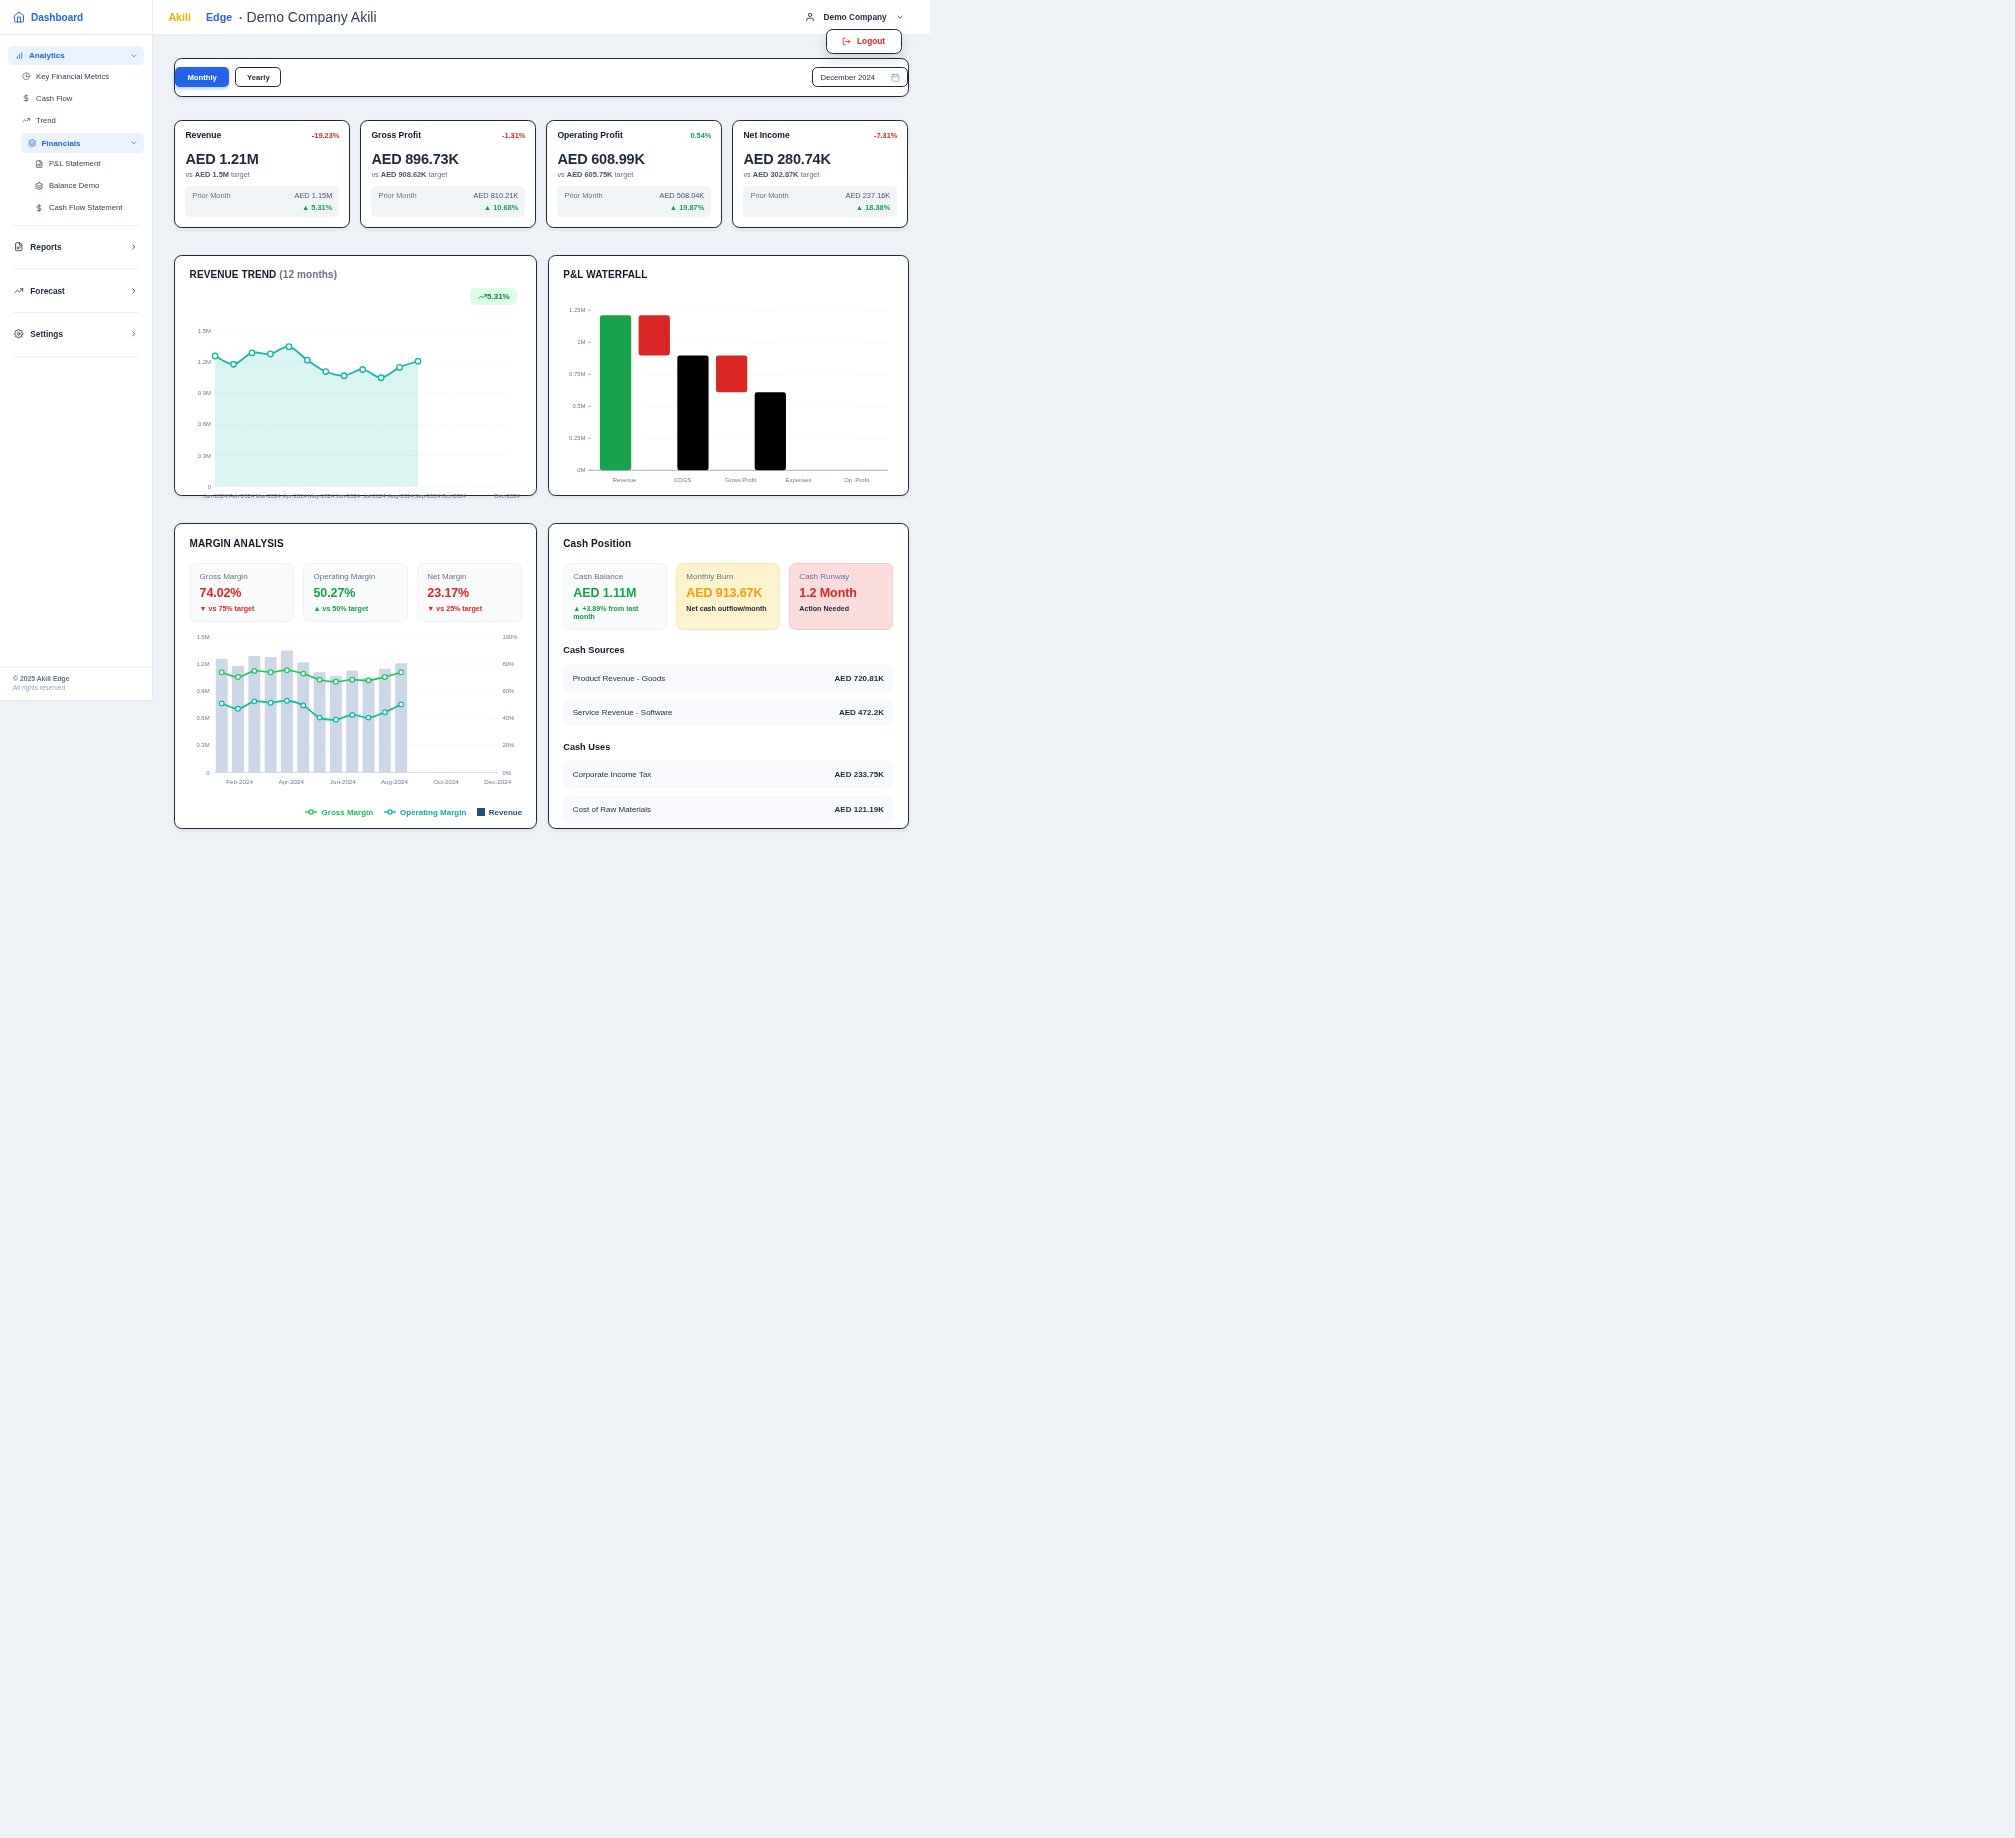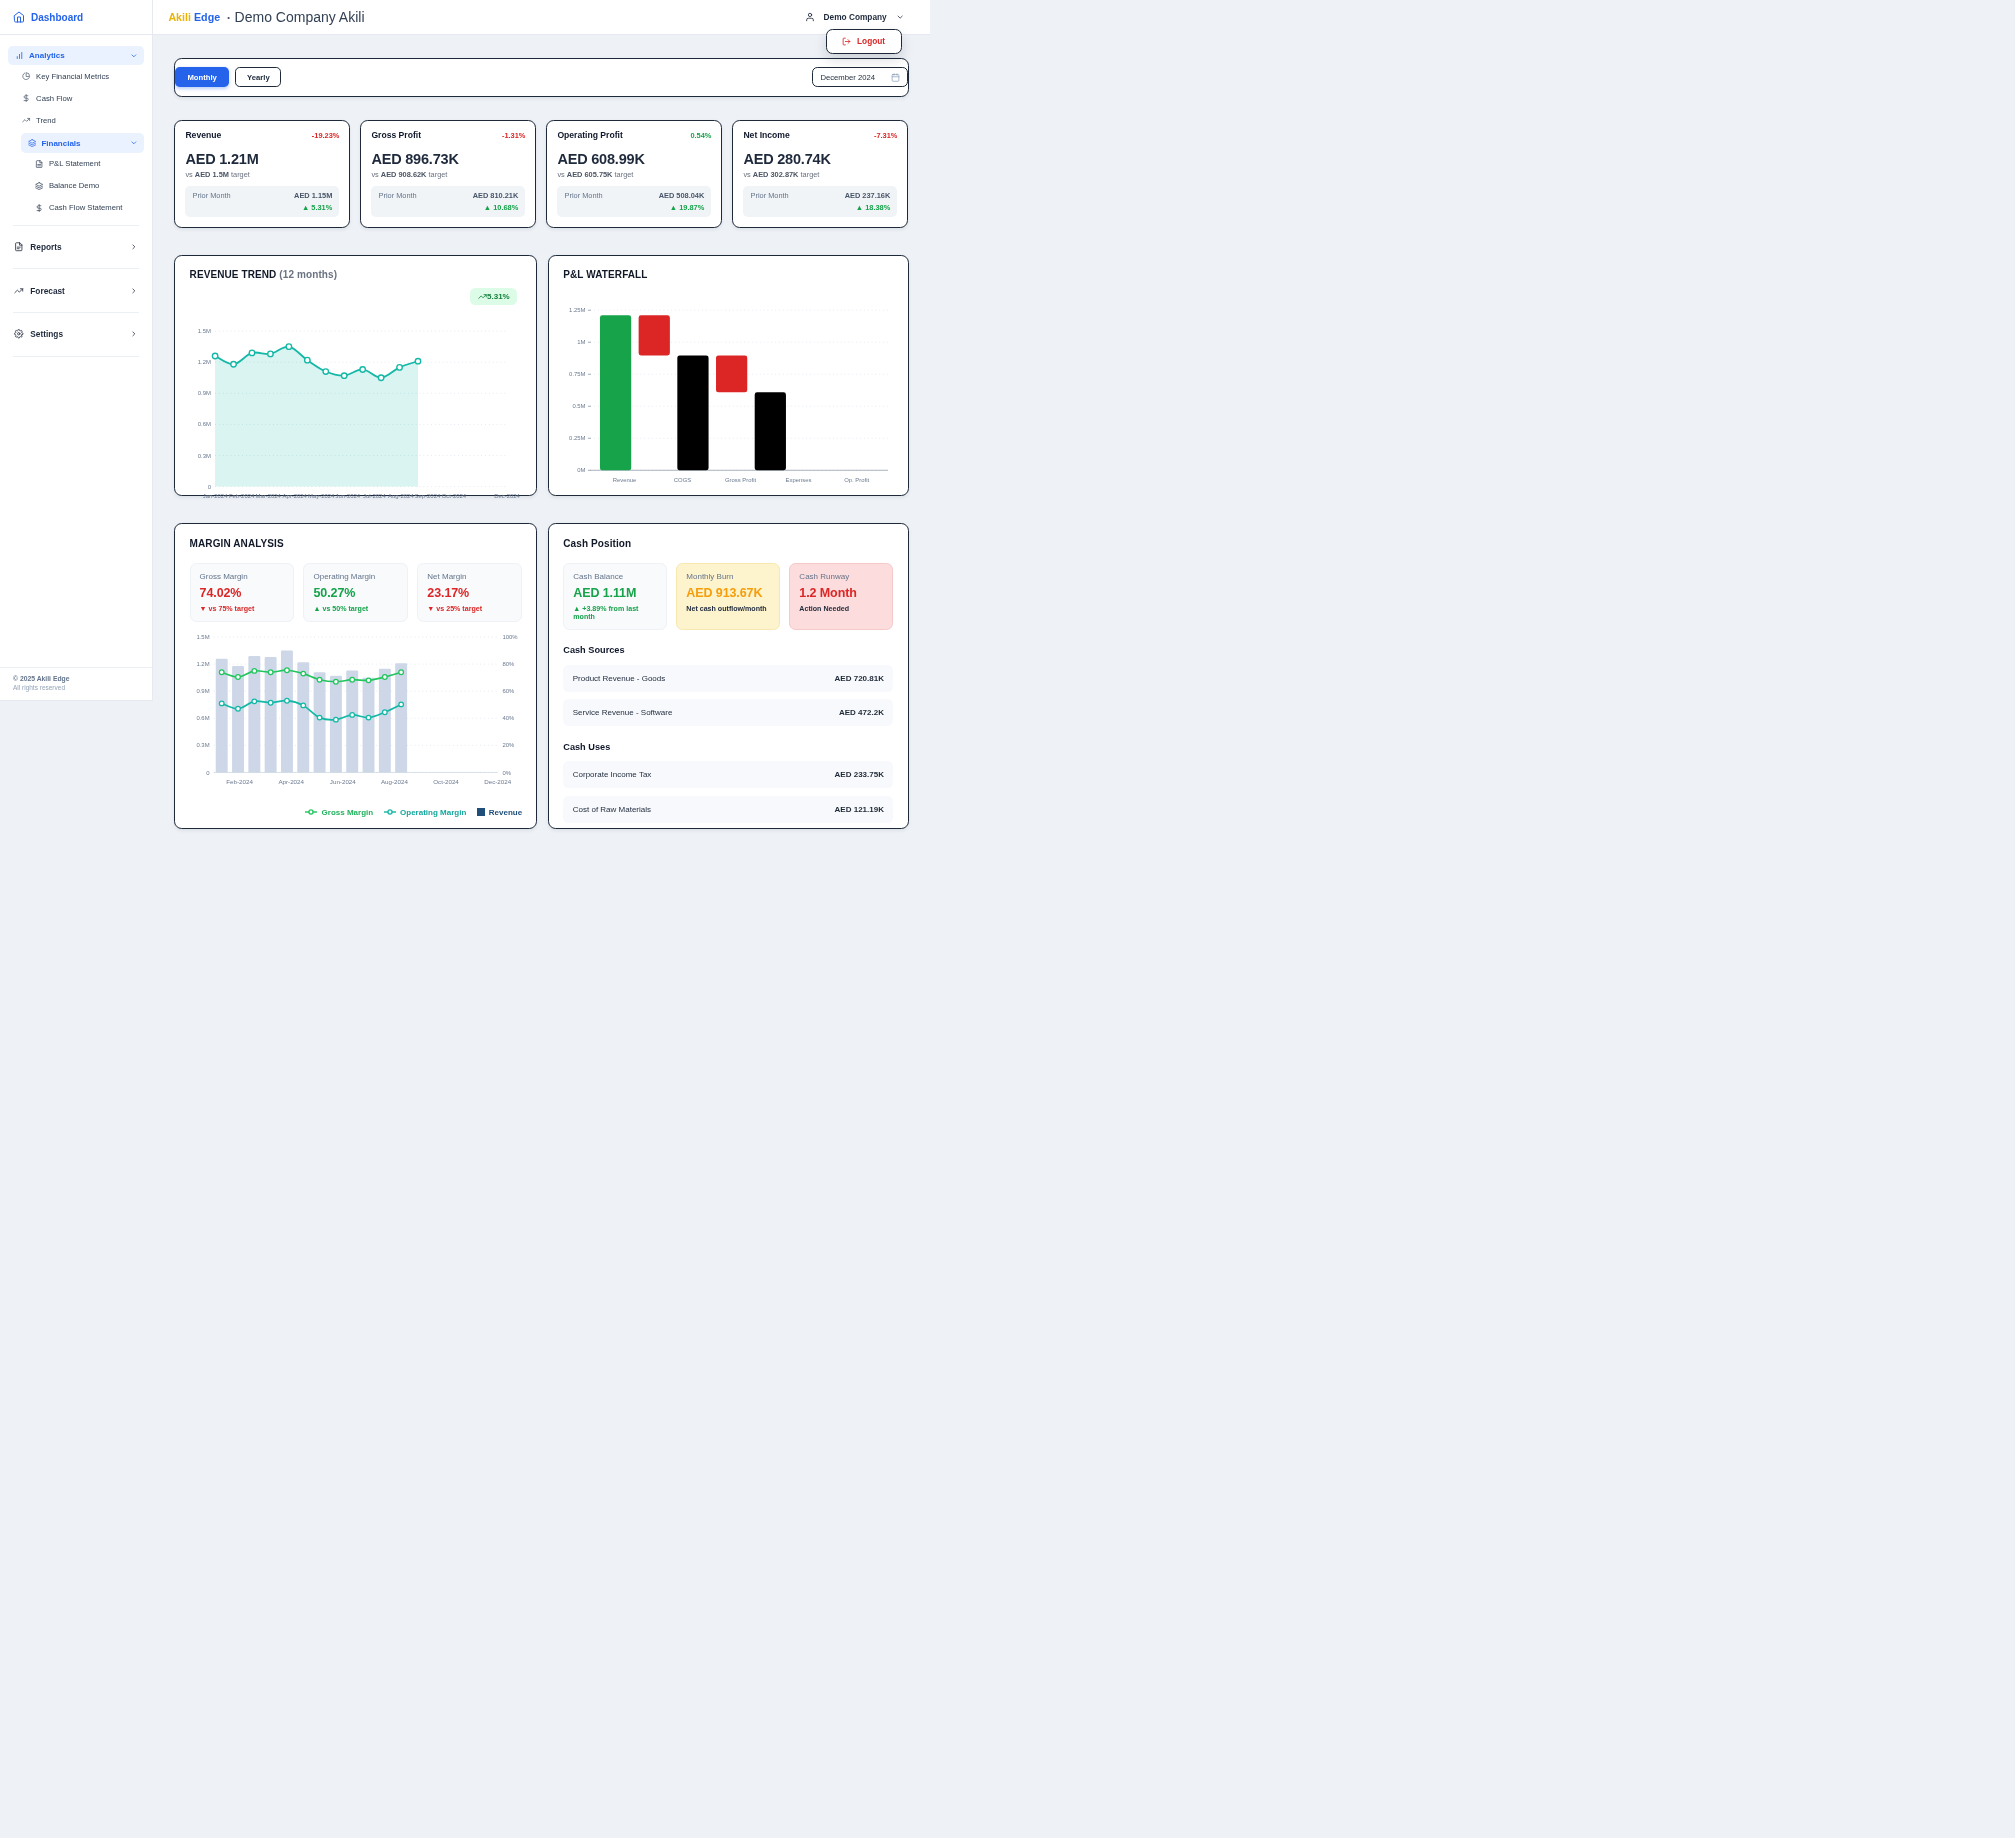--- a/index.html
+++ b/index.html
@@ -3,21 +3,21 @@
 <meta charset="utf-8">
 <style>
   * { margin:0; padding:0; box-sizing:border-box; }
   html,body { background:#eef2f7; }
   body { width:930px; height:848px; position:relative; font-family:"Liberation Sans","DejaVu Sans",sans-serif; color:#0f172a; }
   svg.ic { display:block; }
 
   
   .topbar { position:absolute; left:153px; right:0; top:0; height:35px; background:#fff; border-bottom:0.6px solid #e6eaf0; display:flex; align-items:center; padding:0 26px 0 15.4px; z-index:5; }
   .brand-primary { font-size:10.7px; font-weight:800; color:#eab308; }
-  .brand-secondary { font-size:10.7px; font-weight:800; color:#2563eb; margin-left:3px; }
+  .brand-secondary { font-size:10.7px; font-weight:800; color:#2563eb; margin-left:15px; }
   .brand-sep { color:#475569; margin:0 4.7px 0 7.1px; font-size:7.7px; }
   .brand-company { font-size:14px; color:#334155; font-weight:400; }
   .usermenu { margin-left:auto; display:flex; align-items:center; gap:9px; cursor:pointer; color:#1e293b; }
   .usermenu .uname { font-size:8.3px; font-weight:600; }
   .logout-pop { position:absolute; top:28.5px; right:28.5px; background:#fff; border:0.9px solid #1e2a3a; border-radius:6.5px; padding:6.5px 15.4px; display:flex; align-items:center; gap:6px; color:#dc2626; font-size:8.3px; font-weight:600; box-shadow:0 6px 13px rgba(15,23,42,.14); z-index:50; cursor:pointer; }
 
   
   .sidebar { position:absolute; left:0; top:0; width:153px; height:701px; background:#fff; border-right:0.6px solid #e6eaf0; border-bottom:0.6px solid #e6eaf0; z-index:6; display:flex; flex-direction:column; }
   .side-brand { height:35px; border-bottom:0.6px solid #e6eaf0; display:flex; align-items:center; gap:6px; padding:0 13px; color:#2563eb; flex:0 0 auto; }
   .side-brand .t { font-size:10px; font-weight:800; }
@@ -52,21 +52,21 @@
   .kpi-title { font-size:8.6px; font-weight:700; color:#0f172a; }
   .kpi-delta { font-size:7.4px; font-weight:700; }
   [data-tone="red"] { color:#dc2626; }
   [data-tone="green"] { color:#16a34a; }
   [data-tone="amber"] { color:#f59e0b; }
   .kpi-value { font-size:14.5px; font-weight:800; color:#1e293b; margin-top:10.7px; letter-spacing:-0.2px; }
   .kpi-target { font-size:7.4px; color:#6b7280; margin-top:3.6px; }
   .kpi-target b { color:#4b5563; font-weight:700; }
   .prior-box { margin-top:7.1px; background:#f1f4f7; border-radius:4.7px; padding:4.7px 7.1px; display:grid; grid-template-columns:1fr auto; row-gap:3px; font-size:7.4px; }
   .prior-label { color:#64748b; }
-  .prior-value { color:#475569; font-weight:700; text-align:center; }
+  .prior-value { color:#475569; font-weight:400; text-align:center; }
   .prior-delta { grid-column:2; color:#16a34a; font-weight:700; text-align:right; }
 
   
   .charts-row { display:flex; gap:10.7px; margin-top:27px; }
   .chart-card { position:relative; padding:13px 14.2px; }
   .cc-left { width:363px; height:241px; }
   .cc-right { width:361px; height:241px; }
   .chart-title { font-size:10px; font-weight:800; color:#111827; letter-spacing:0.1px; }
   .chart-title .sub { color:#6b7280; font-weight:600; }
   .trend-badge { position:absolute; right:19px; top:32px; background:#dcfce7; color:#15803d; border-radius:5.3px; padding:4.2px 7.7px; font-size:8px; font-weight:700; display:flex; align-items:center; gap:0; }

